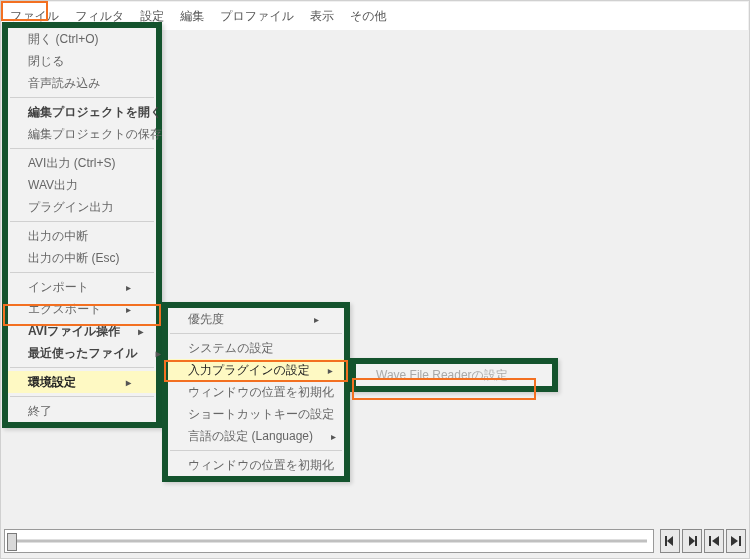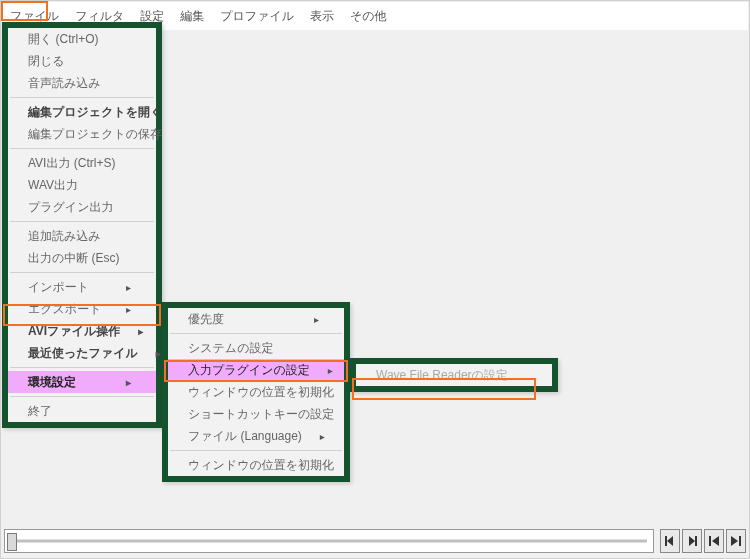--- a/index.html
+++ b/index.html
@@ -11,21 +11,21 @@
   .menubar { position: absolute; top: 2px; left: 2px; right: 2px; height: 28px; background: #fff; display: flex; align-items: center; }
   .menubar-item { padding: 2px 8px; cursor: default; color: #555; }
 
   
   .orange-box { border: 2.5px solid #f37021; position: absolute; pointer-events: none; }
 
   
   .menu-panel { position: absolute; background: #f2f2f2; border: 6px solid #14532d; box-shadow: 2px 2px 4px rgba(0,0,0,0.15); }
   .menu-item { display: flex; align-items: center; height: 22px; padding: 0 25px 0 20px; color: #666; cursor: default; white-space: nowrap; }
   .menu-item.bold { font-weight: 600; color: #444; }
-  .menu-item.selected { background: #f0abfc; color: #222; }
+  .menu-item.selected { background: #fef9c3; color: #222; }
   .menu-item.disabled { color: #a9a9a9; }
   .menu-item .arrow { margin-left: auto; padding-left: 18px; color: #555; font-size: 10px; }
   .menu-sep { height: 1px; background: #d0d0d0; margin: 3px 2px; }
 
   
   #menu1 { top: 22px; left: 2px; width: 160px; }
   #menu2 { top: 302px; left: 162px; width: 188px; text-align: center; }
   #menu3 { top: 358px; left: 350px; width: 208px; }
 
   
@@ -76,21 +76,21 @@
       <span>AVI出力 (Ctrl+S)</span>
     </div>
   <div class="menu-item">
       <span>WAV出力</span>
     </div>
   <div class="menu-item">
       <span>プラグイン出力</span>
     </div>
   <div class="menu-sep"></div>
   <div class="menu-item">
-      <span>追加読み込み</span>
+      <span>出力の中断</span>
     </div>
   <div class="menu-item">
       <span>出力の中断 (Esc)</span>
     </div>
   <div class="menu-sep"></div>
   <div class="menu-item">
       <span>インポート</span>
       <span class="arrow">▸</span>
     </div>
   <div class="menu-item">
@@ -131,21 +131,21 @@
       <span>入力プラグインの設定</span>
       <span class="arrow">▸</span>
     </div>
   <div class="menu-item">
       <span>ウィンドウの位置を初期化</span>
     </div>
   <div class="menu-item">
       <span>ショートカットキーの設定</span>
     </div>
   <div class="menu-item">
-      <span>ファイル (Language)</span>
+      <span>言語の設定 (Language)</span>
       <span class="arrow">▸</span>
     </div>
   <div class="menu-sep"></div>
   <div class="menu-item">
       <span>ウィンドウの位置を初期化</span>
     </div>
 </div>
 
 <div class="orange-box" style="top:360px; left:164px; width:184px; height:22px;"></div>
 

